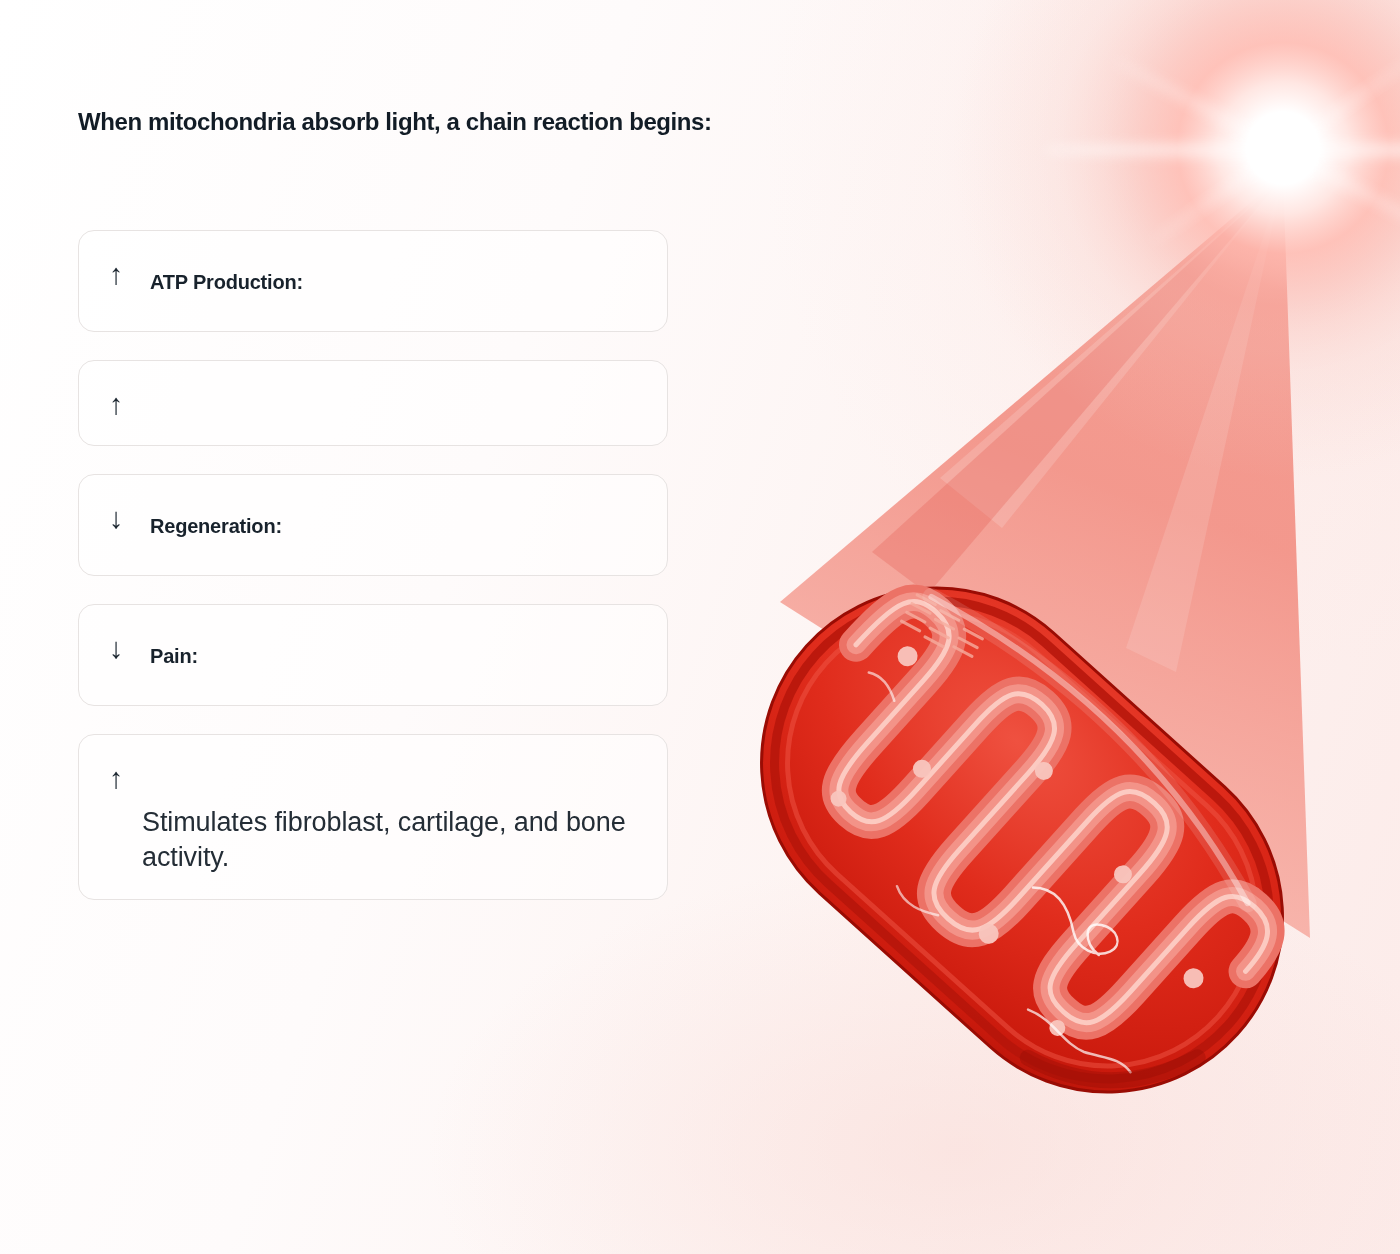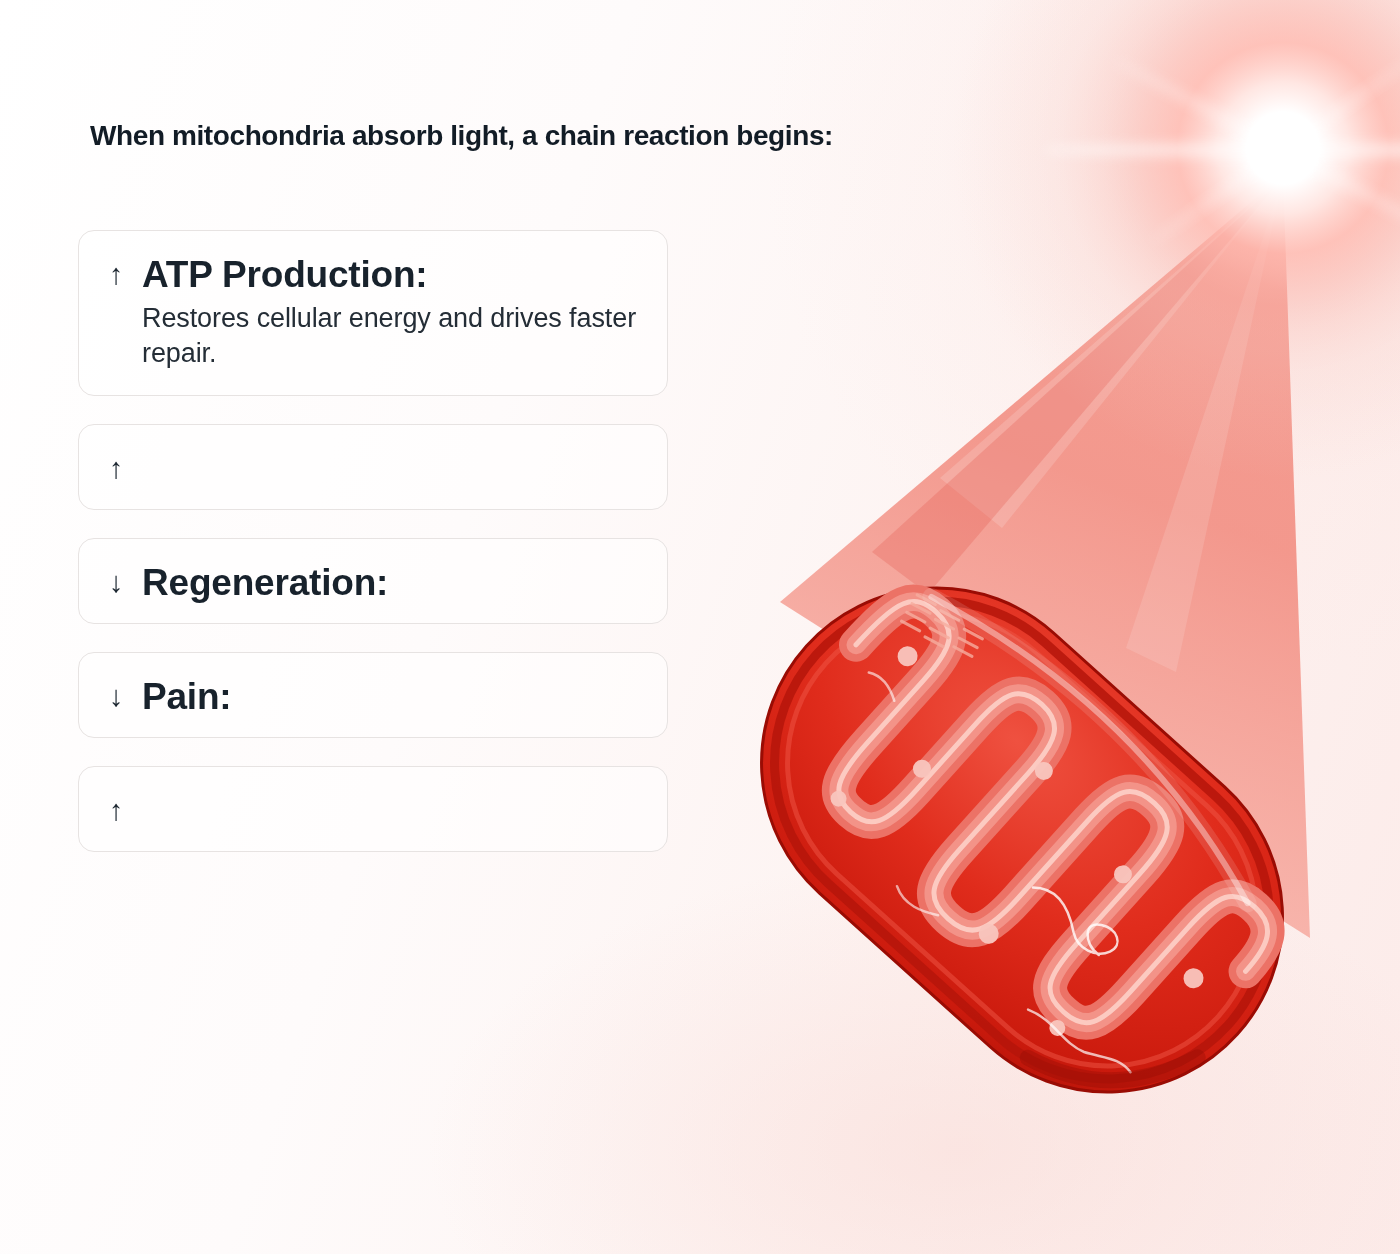--- a/index.html
+++ b/index.html
@@ -14,22 +14,22 @@
     background:
       radial-gradient(circle at 1283px 148px, rgba(255,190,182,0.55) 0px, rgba(252,210,204,0.28) 180px, rgba(252,226,222,0.12) 340px, rgba(252,233,230,0) 520px),
       radial-gradient(ellipse 760px 420px at 960px 1150px, rgba(248,214,209,0.45) 0%, rgba(248,214,209,0) 70%),
       linear-gradient(108deg,#ffffff 0%,#fefbfb 35%,#fdf2f0 68%,#fcebe9 100%);
   }
   .illustration{
     position:absolute;left:0;top:0;width:1400px;height:1254px;z-index:0;
   }
   .page-title{
     position:absolute;left:78px;top:108px;width:1140px;z-index:2;
-    margin:12px;
-    font-size:28px;line-height:1.15;font-weight:700;
+    margin:0;
+    font-size:24px;line-height:1.15;font-weight:700;
     letter-spacing:-0.4px;
     color:#121c26;
   }
   .cards{
     position:absolute;left:78px;top:230px;width:590px;z-index:2;
     display:flex;flex-direction:column;gap:28px;
   }
   .card{
     box-sizing:border-box;
     background:rgba(255,255,255,0.55);
@@ -38,21 +38,21 @@
     padding:27px 18px 24px 26px;
   }
   .card-head{
     display:flex;align-items:flex-start;gap:15px;
   }
   .arrow{
     font-size:29px;line-height:33px;color:#1d2731;font-weight:400;
     width:22px;flex:0 0 22px;text-align:center;
   }
   .card-title{
-    margin:0;font-size:37px;line-height:33px;font-weight:700;
+    margin:8px;font-size:20px;line-height:33px;font-weight:700;
     letter-spacing:-0.2px;color:#18222c;
   }
   .card-body{
     margin:10px 0 0 37px;
     font-size:27px;line-height:35px;font-weight:400;
     color:#242d36;letter-spacing:-0.1px;
     max-width:510px;
   }
 </style>
 </head>
@@ -153,21 +153,20 @@
 
   <h1 class="page-title">When mitochondria absorb light, a chain reaction begins:</h1>
 
   <div class="cards">
 
     <div class="card">
       <div class="card-head">
         <span class="arrow">↑</span>
         <h2 class="card-title">ATP Production:</h2>
       </div>
-      <p class="card-body">Restores cellular energy and drives faster repair.</p>
     </div>
 
     <div class="card">
       <div class="card-head">
         <span class="arrow">↑</span>
       </div>
     </div>
 
     <div class="card">
       <div class="card-head">
@@ -180,16 +179,17 @@
       <div class="card-head">
         <span class="arrow">↓</span>
         <h2 class="card-title">Pain:</h2>
       </div>
     </div>
 
     <div class="card">
       <div class="card-head">
         <span class="arrow">↑</span>
       </div>
+      <p class="card-body">Stimulates fibroblast, cartilage, and bone activity.</p>
     </div>
 
   </div>
 </div>
 
 </body></html>

